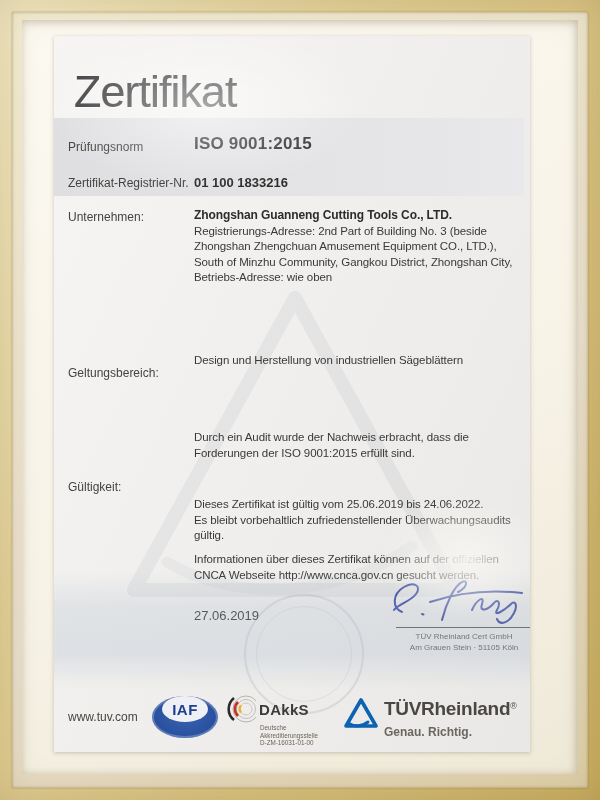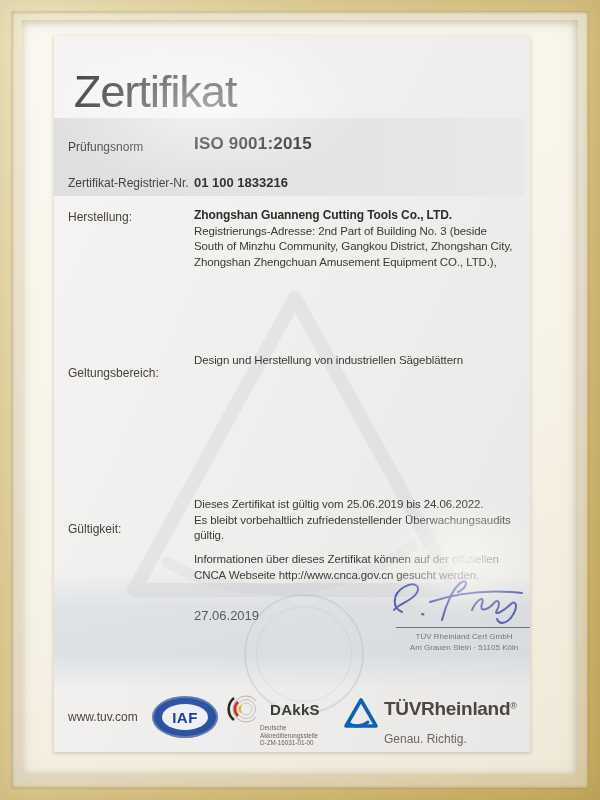--- a/index.html
+++ b/index.html
@@ -42,33 +42,33 @@
   .textblock .bold{font-weight:bold;font-size:12px;color:#2e2c2a;}
   .date{position:absolute;left:140px;top:572px;font-size:13px;color:#373533;}
   .sig-svg{position:absolute;left:328px;top:538px;}
   .sig-line{position:absolute;left:342px;top:591px;width:142px;border-top:1.2px solid #5b5a58;}
   .issuer{position:absolute;left:326px;top:596px;width:168px;text-align:center;
          font-size:8px;line-height:10.5px;color:#5d5b58;white-space:nowrap;}
   
   .website{position:absolute;left:14px;top:674px;font-size:12px;color:#4a4540;}
   .iaf{position:absolute;left:98px;top:660px;width:66px;height:42px;border-radius:50%;
        background:radial-gradient(ellipse at 50% 45%,#3a63b0 0%,#274f9e 70%,#1c3f8c 100%);
-       display:flex;align-items:center;justify-content:center;
+       display:flex;align-items:flex-start;justify-content:center;
        box-shadow:inset 0 0 0 2px rgba(255,255,255,0.25);}
   .iaf-inner{width:46px;height:26px;border-radius:50%;background:#eef0f5;display:flex;
        align-items:center;justify-content:center;font-size:15px;font-weight:bold;color:#1d3f8f;letter-spacing:0.5px;}
   .dakks{position:absolute;left:170px;top:658px;width:110px;}
   .dakks-head{display:flex;align-items:center;}
-  .dakks-name{font-size:15px;font-weight:bold;color:#3d3b38;letter-spacing:0.3px;margin-left:14px;}
+  .dakks-name{font-size:15px;font-weight:bold;color:#3d3b38;letter-spacing:0.3px;margin-left:3px;}
   .dakks-small{margin-left:36px;font-size:6.3px;line-height:7.6px;color:#6e6458;white-space:nowrap;}
   .tuv-logo{position:absolute;left:288px;top:660px;}
   .brand{position:absolute;left:330px;top:662px;white-space:nowrap;}
   .brand-name{font-size:19px;font-weight:bold;color:#4b4742;letter-spacing:-0.3px;}
   .brand-reg{font-size:9px;color:#4b4742;vertical-align:super;}
-  .brand-tag{font-size:12px;font-weight:normal;color:#6b6660;margin-top:12px;}
+  .brand-tag{font-size:12px;font-weight:bold;color:#6b6660;margin-top:5px;}
 </style>
 </head>
 <body>
 
 <div class="photo">
   <div class="frame-lip"></div>
   <div class="mat"></div>
 
   <div class="paper">
 
@@ -80,33 +80,38 @@
 
     <div class="title">Zertifikat</div>
     <div class="band"></div>
 
     <div class="lbl" style="top:104px">Prüfungsnorm</div>
     <div class="val v-big" style="top:98px">ISO 9001:2015</div>
 
     <div class="lbl" style="top:140px">Zertifikat-Registrier-Nr.</div>
     <div class="val v-med" style="top:139px">01 100 1833216</div>
 
-    <div class="lbl" style="top:174px">Herstellung:</div>
+    <div class="lbl" style="top:174px">Unternehmen:</div>
     <div class="textblock" style="top:172px">
       <div class="bold">Zhongshan Guanneng Cutting Tools Co., LTD.</div>
       <div>Registrierungs-Adresse: 2nd Part of Building No. 3 (beside</div>
+      <div>Zhongshan Zhengchuan Amusement Equipment CO., LTD.),</div>
       <div>South of Minzhu Community, Gangkou District, Zhongshan City,</div>
-      <div>Zhongshan Zhengchuan Amusement Equipment CO., LTD.),</div>
+      <div>Betriebs-Adresse: wie oben</div>
     </div>
 
     <div class="lbl" style="top:330px">Geltungsbereich:</div>
     <div class="textblock" style="top:317px">Design und Herstellung von industriellen Sägeblättern</div>
 
+    <div class="textblock" style="top:394px">
+      <div>Durch ein Audit wurde der Nachweis erbracht, dass die</div>
+      <div>Forderungen der ISO 9001:2015 erfüllt sind.</div>
+    </div>
 
-    <div class="lbl" style="top:486px">Gültigkeit:</div>
+    <div class="lbl" style="top:444px">Gültigkeit:</div>
     <div class="textblock" style="top:461px">
       <div>Dieses Zertifikat ist gültig vom 25.06.2019 bis 24.06.2022.</div>
       <div>Es bleibt vorbehaltlich zufriedenstellender Überwachungsaudits</div>
       <div>gültig.</div>
     </div>
     <div class="textblock" style="top:516px">
       <div>Informationen über dieses Zertifikat können auf der offiziellen</div>
       <div>CNCA Webseite http://www.cnca.gov.cn gesucht werden.</div>
     </div>
 

